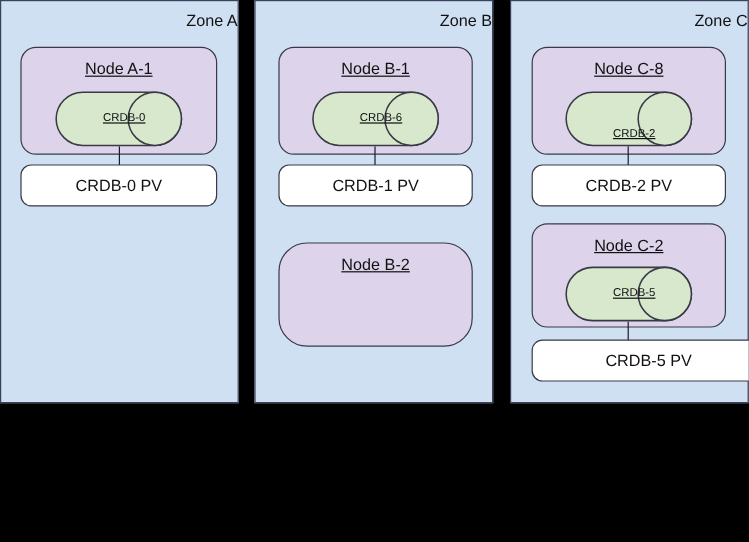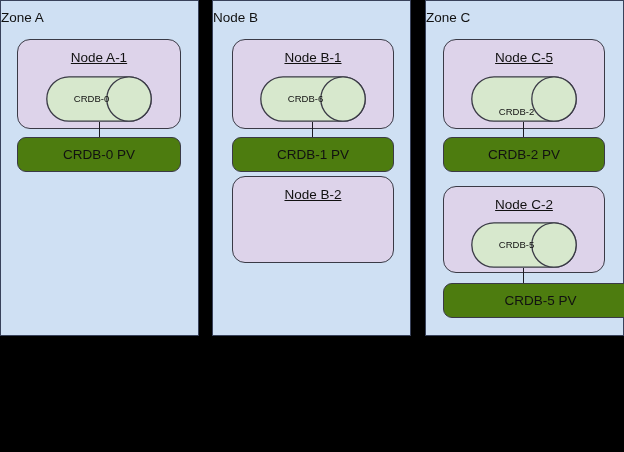--- a/index.html
+++ b/index.html
@@ -21,21 +21,21 @@
     position: absolute;
     background: #cfe0f3;
     border: 1.6px solid #39425a;
     box-sizing: border-box;
   }
   .zone-title {
     position: absolute;
     left: 0;
     right: 0;
     top: 8px;
-    text-align: left;
+    text-align: right;
     font-size: 13.5px;
     color: #111111;
     line-height: 17px;
     white-space: nowrap;
   }
 
   
   .node {
     position: absolute;
     background: #ddd3ea;
@@ -52,21 +52,21 @@
     font-size: 13.5px;
     color: #111111;
     line-height: 17px;
     white-space: nowrap;
     text-decoration: underline;
   }
 
   
   .pv {
     position: absolute;
-    background: #4d7c0f;
+    background: #ffffff;
     border: 1.3px solid #3a3a46;
     border-radius: 9px;
     box-sizing: border-box;
     display: flex;
     align-items: center;
     justify-content: center;
   }
   .pv-label {
     font-size: 13.5px;
     color: #111111;
@@ -79,29 +79,30 @@
     position: absolute;
   }
   .cylinder svg {
     display: block;
     overflow: visible;
   }
   .cyl-label {
     position: absolute;
     top: 0;
     bottom: 0;
-    left: 4px;
+    left: 16px;
     display: flex;
     align-items: center;
     justify-content: center;
     font-size: 9.5px;
     color: #111111;
     line-height: 12px;
     white-space: nowrap;
     pointer-events: none;
+    text-decoration: underline;
   }
 
   
   .connector {
     position: absolute;
     width: 0;
     border-left: 1.4px solid #1c1c24;
   }
 </style>
 </head>
@@ -125,51 +126,51 @@
     <div class="cyl-label" style="width:83px;">CRDB-0</div>
   </div>
 
   <div class="connector" style="left:99px; top:122px; height:16px;"></div>
 
   <div class="pv" style="left:17px; top:137px; width:164px; height:35px;">
     <span class="pv-label">CRDB-0 PV</span>
   </div>
 
   <div class="zone" style="left:212px; top:0px; width:199px; height:336px;">
-    <div class="zone-title">Node B</div>
+    <div class="zone-title">Zone B</div>
   </div>
 
   <div class="node" style="left:232px; top:39px; width:162px; height:90px;">
     <div class="node-title">Node B-1</div>
   </div>
 
   <div class="cylinder" style="left:260px; top:76px; width:106px; height:46px;">
     <svg width="106" height="46" viewBox="0 0 106 46" aria-hidden="true">
       <path d="M23,0.8 L83,0.8 A22.2,22.2 0 0 1 83,45.2 L23,45.2 A22.2,22.2 0 0 1 23,0.8 Z" fill="#d7e8cd" stroke="#3a3a46" stroke-width="1.3"></path>
       <ellipse cx="83" cy="23" rx="22.2" ry="22.2" fill="#d7e8cd" stroke="#3a3a46" stroke-width="1.3"></ellipse>
     </svg>
     <div class="cyl-label" style="width:83px;">CRDB-6</div>
   </div>
 
   <div class="connector" style="left:312px; top:122px; height:16px;"></div>
 
   <div class="pv" style="left:232px; top:137px; width:162px; height:35px;">
     <span class="pv-label">CRDB-1 PV</span>
   </div>
 
-  <div class="node" style="left:232px; top:176px; width:162px; height:87px;">
+  <div class="node" style="left:232px; top:202px; width:162px; height:87px;border-radius:24px;">
     <div class="node-title">Node B-2</div>
   </div>
 
   <div class="zone" style="left:425px; top:0px; width:199px; height:336px;">
     <div class="zone-title">Zone C</div>
   </div>
 
   <div class="node" style="left:443px; top:39px; width:162px; height:90px;">
-    <div class="node-title">Node C-5</div>
+    <div class="node-title">Node C-8</div>
   </div>
 
   <div class="cylinder" style="left:471px; top:76px; width:106px; height:46px;">
     <svg width="106" height="46" viewBox="0 0 106 46" aria-hidden="true">
       <path d="M23,0.8 L83,0.8 A22.2,22.2 0 0 1 83,45.2 L23,45.2 A22.2,22.2 0 0 1 23,0.8 Z" fill="#d7e8cd" stroke="#3a3a46" stroke-width="1.3"></path>
       <ellipse cx="83" cy="23" rx="22.2" ry="22.2" fill="#d7e8cd" stroke="#3a3a46" stroke-width="1.3"></ellipse>
     </svg>
     <div class="cyl-label" style="width:83px;margin-top:26px;">CRDB-2</div>
   </div>
 

